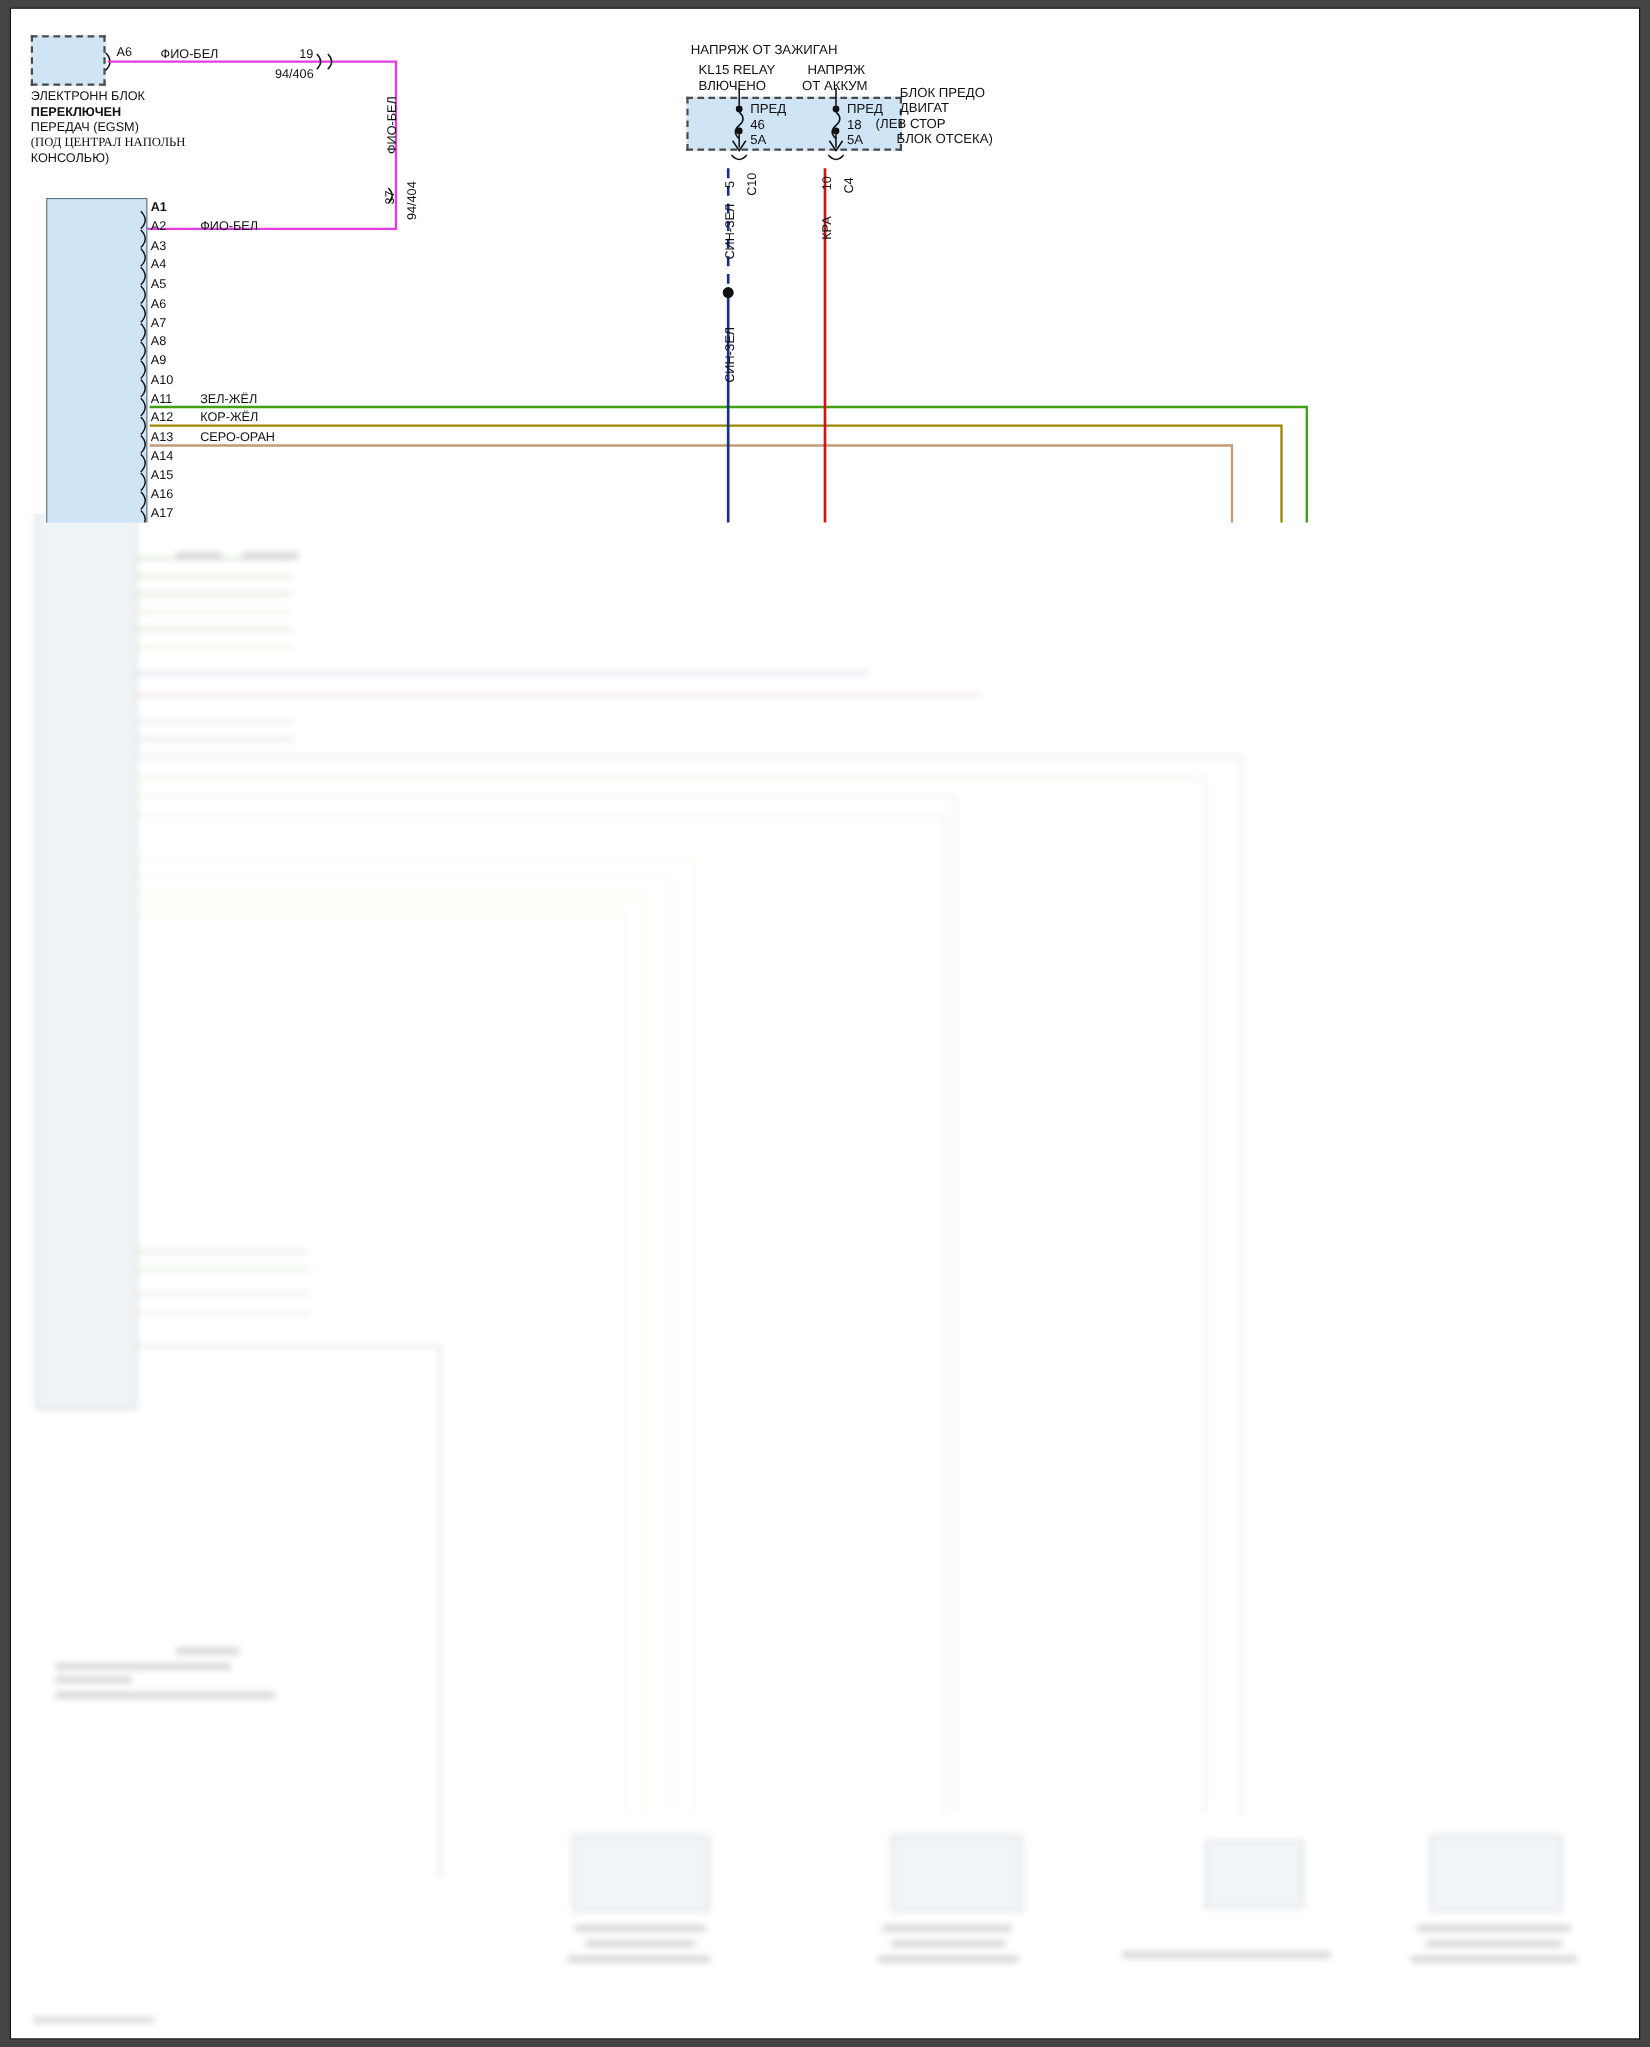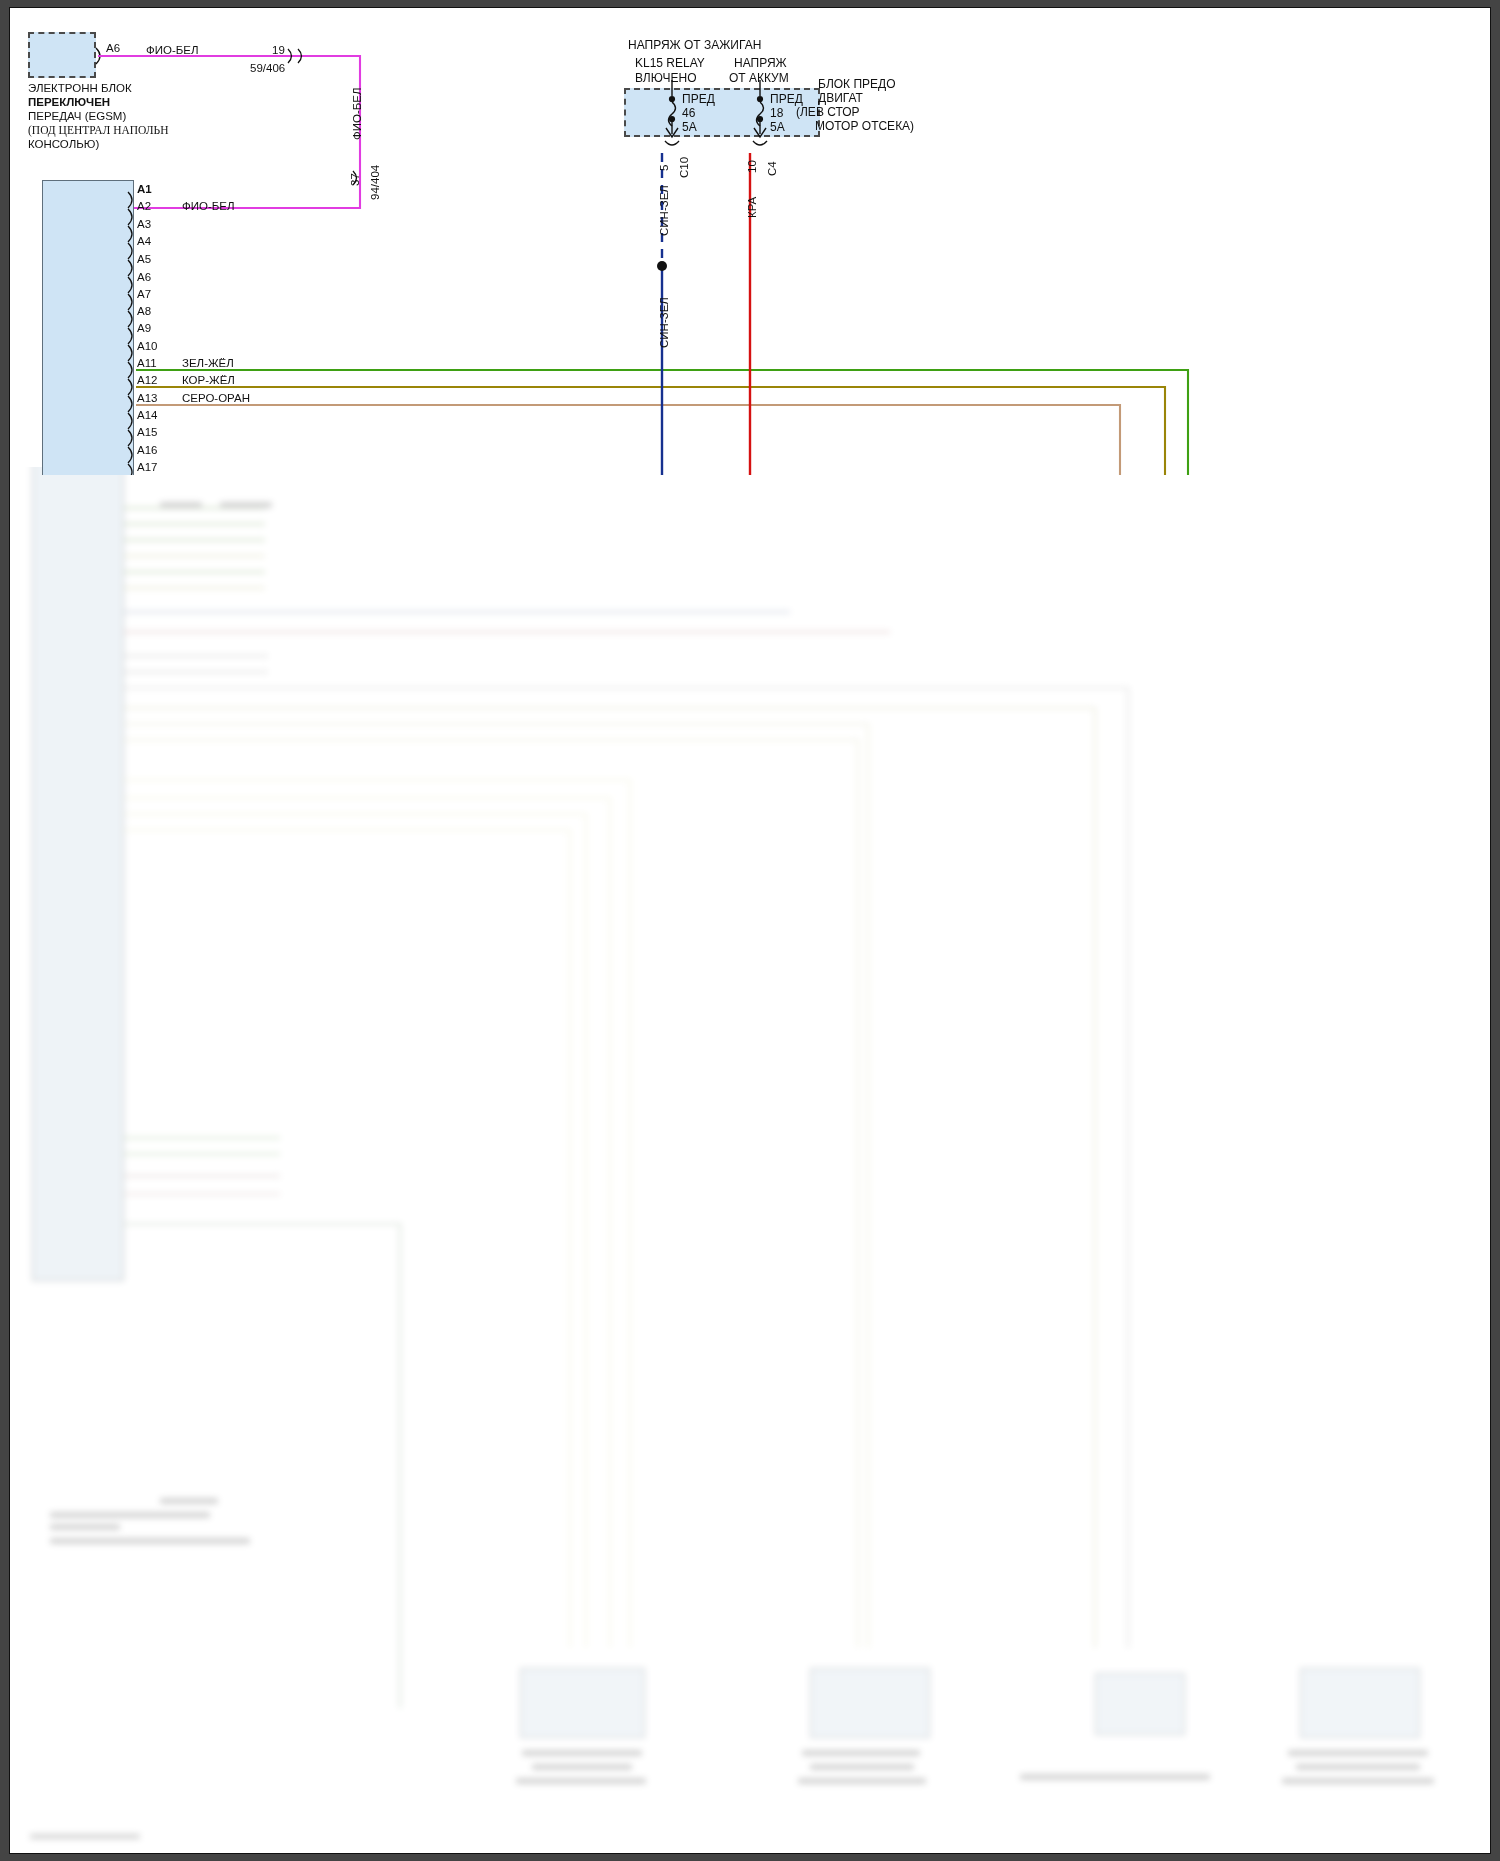--- a/index.html
+++ b/index.html
@@ -125,21 +125,21 @@
 
       <svg width="1480" height="470">
         <path d="M88 48 H350 V200 H103" fill="none" stroke="#e13ce1" stroke-width="2.1"></path>
 
         <path d="M278 41 q7 7 0 14 M288 41 q7 7 0 14" fill="none" stroke="#111" stroke-width="1.3"></path>
         <path d="M343 163 q7 7 0 14" fill="none" stroke="#111" stroke-width="1.3"></path>
       </svg>
 
       <div class="wlbl" style="left:136px;top:36px;">ФИО-БЕЛ</div>
       <div class="wlbl" style="left:262px;top:36px;">19</div>
-      <div class="wlbl" style="left:240px;top:54px;">59/406</div>
+      <div class="wlbl" style="left:240px;top:54px;">94/406</div>
 
       <div class="vtxt" style="left:341px;top:132px;">ФИО-БЕЛ</div>
       <div class="vtxt" style="left:339px;top:178px;">37</div>
       <div class="vtxt" style="left:359px;top:192px;">94/404</div>
 
       <div class="box ecu" style="left:32px;top:172px;width:92px;height:300px;"></div>
 
       <svg width="1480" height="470">
         <g fill="none" stroke="#111" stroke-width="1.25">
           <path d="M118 184 q8 8 0 16"></path>
@@ -224,21 +224,21 @@
       <div class="txt b" style="left:672px;top:99px;">46</div>
       <div class="txt b" style="left:672px;top:113px;">5A</div>
 
       <div class="txt b" style="left:760px;top:85px;">ПРЕД</div>
       <div class="txt b" style="left:760px;top:99px;">18</div>
       <div class="txt b" style="left:760px;top:113px;">5A</div>
 
       <div class="txt b" style="left:808px;top:70px;">БЛОК ПРЕДО</div>
       <div class="txt b" style="left:808px;top:84px;text-align:right;">ДВИГАТ</div>
       <div class="txt b" style="left:786px;top:98px;">(ЛЕВ СТОР</div>
-      <div class="txt b" style="left:805px;top:112px;">МОТОР ОТСЕКА)</div>
+      <div class="txt b" style="left:805px;top:112px;">БЛОК ОТСЕКА)</div>
 
       <svg width="1480" height="470">
         <path d="M652 145 V255" fill="none" stroke="#16308f" stroke-width="2.4" stroke-dasharray="9 7"></path>
         <path d="M652 262 V470" fill="none" stroke="#16308f" stroke-width="2.4"></path>
         <circle cx="652" cy="258" r="5" fill="#111"></circle>
         <path d="M740 145 V470" fill="none" stroke="#d51111" stroke-width="2.4"></path>
       </svg>
 
       <div class="vtxt" style="left:648px;top:163px;">5</div>
       <div class="vtxt" style="left:668px;top:170px;">C10</div>

